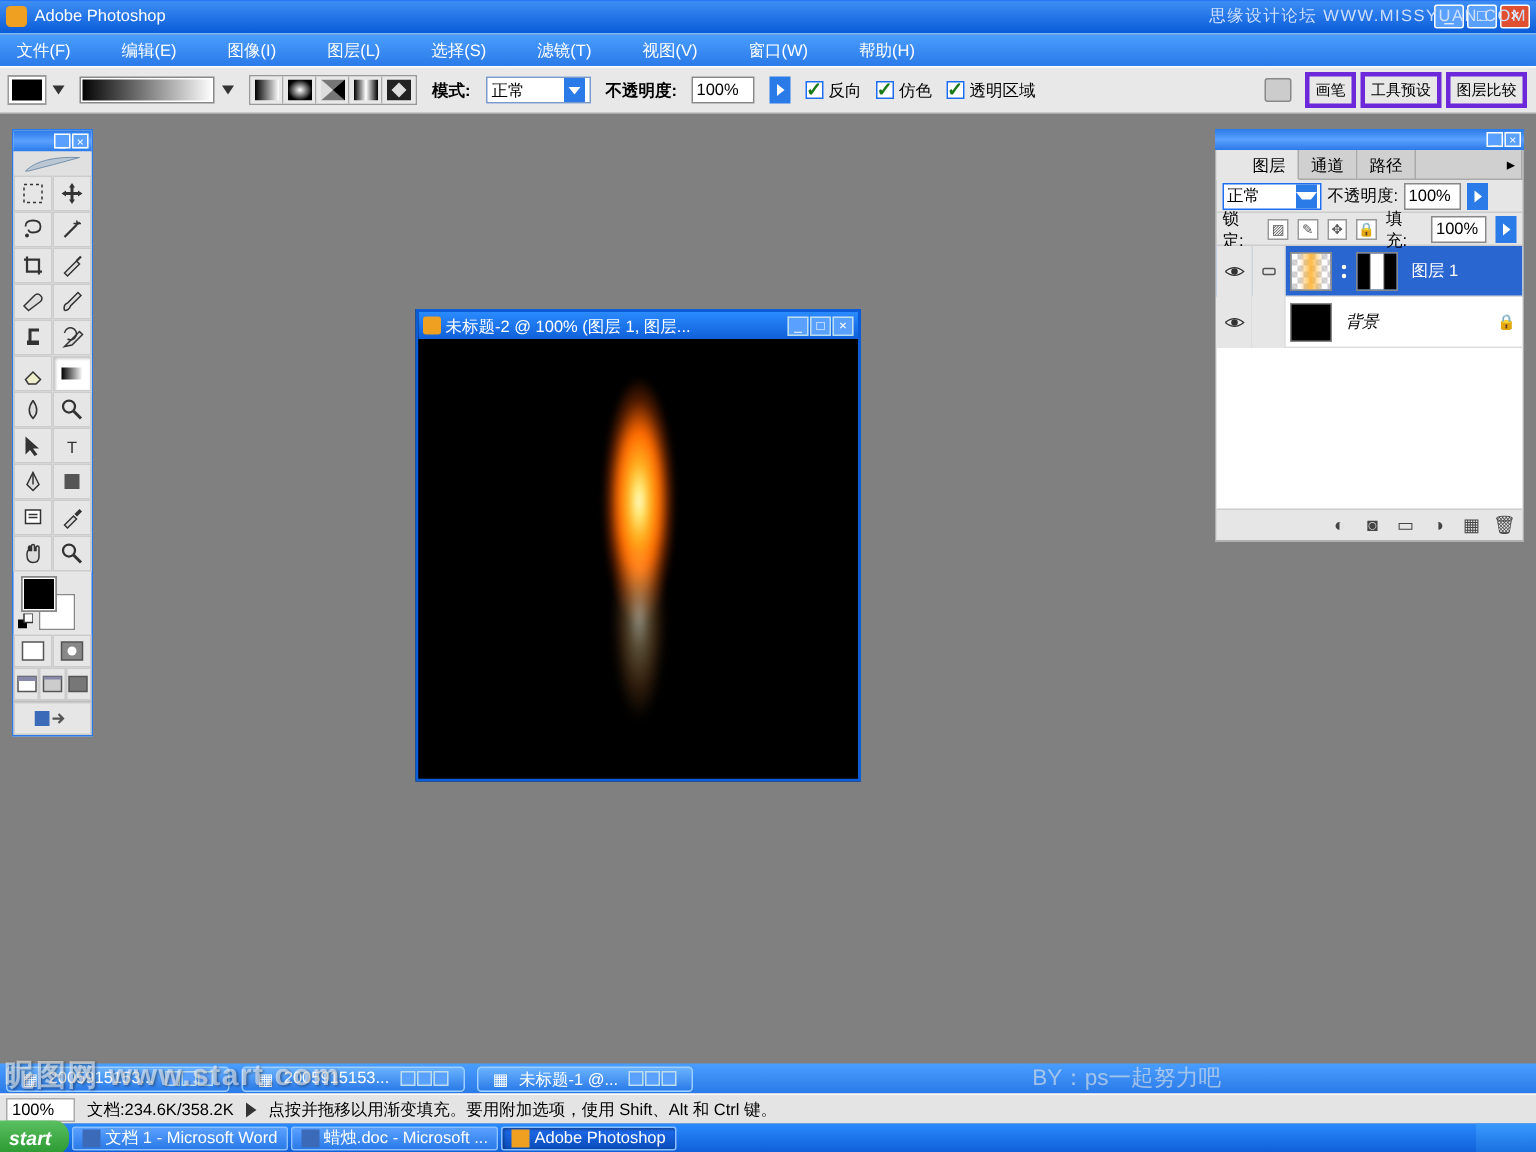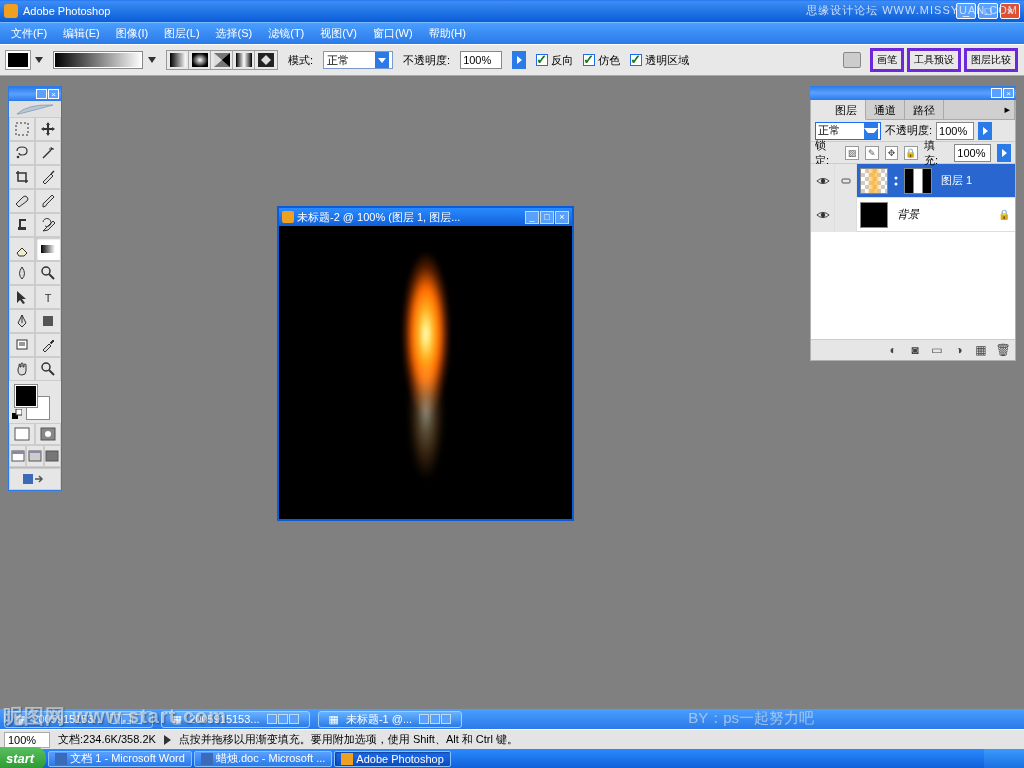--- a/index.html
+++ b/index.html
@@ -6,35 +6,35 @@
 body { width:1024px; height:768px; background:#808080; overflow:hidden; position:relative; }
 
 
 .titlebar { height:22px; background:linear-gradient(#1e6cf0,#3d8df5 5%,#0a5cd8); color:#fff; display:flex; align-items:center; padding:0 4px; }
 .titlebar .icon { width:14px; height:14px; background:#f0a020; border-radius:3px; margin-right:5px; flex:none; }
 .titlebar .wincontrols { margin-left:auto; display:flex; gap:2px; }
 .wincontrols div { width:20px; height:16px; background:#5aa0ff; border:1px solid #fff; border-radius:2px; display:flex; align-items:center; justify-content:center; color:#fff; }
 .watermark-right { position:absolute; right:6px; top:3px; font-size:11px; color:#cddffb; letter-spacing:1px; }
 
 
-.menubar { height:22px; background:linear-gradient(#4a9eff,#2a7ae8); display:flex; align-items:center; padding:0 4px; gap:2px; border-top:1px solid #7abaff; }
+.menubar { height:22px; background:linear-gradient(#4a9eff,#2a7ae8); display:flex; align-items:center; padding:0 4px; gap:20px; border-top:1px solid #7abaff; }
 .menubar span { color:#fff; padding:3px 7px; }
 
 
 .optionsbar { height:32px; background:#e8e8e8; border-top:1px solid #fff; border-bottom:1px solid #aaa; display:flex; align-items:center; padding:0 6px; gap:10px; }
 .toolpreview { width:24px; height:18px; background:#000; border:2px solid #fff; box-shadow:0 0 0 1px #999; }
 .dd-arrow { width:0; height:0; border-left:4px solid transparent; border-right:4px solid transparent; border-top:6px solid #333; display:inline-block; margin-left:3px; }
 .grad-preview { width:90px; height:18px; background:linear-gradient(90deg,#000,#fff); border:1px solid #888; box-shadow:inset 0 0 0 1px #fff; }
 .grad-btns { display:flex; gap:0; border:1px solid #999; }
 .grad-btns div { width:22px; height:18px; border-right:1px solid #aaa; display:flex; align-items:center; justify-content:center; background:#e8e8e8; }
 .grad-btns div svg{ width:16px;height:14px; }
 .sel { width:70px; height:18px; background:#fff; border:1px solid #7a9acc; display:flex; align-items:center; padding:0 3px; }
 .sel .arr { margin-left:auto; width:14px; height:16px; background:#2a7ae8; display:flex; align-items:center; justify-content:center; }
 .sel .arr::after{ content:""; border-left:4px solid transparent; border-right:4px solid transparent; border-top:5px solid #fff; }
-.label { color:#000; }
+.label { color:#000;font-weight:bold; }
 .pct { width:42px; height:18px; background:#fff; border:1px solid #888; display:inline-flex; align-items:center; padding:0 2px; }
 .pctbtn { width:14px; height:18px; background:#2a7ae8; display:inline-flex; align-items:center; justify-content:center; }
 .pctbtn::after { content:""; border-top:4px solid transparent; border-bottom:4px solid transparent; border-left:5px solid #fff; }
 .chk { width:12px; height:12px; display:inline-block; background:#fff; border:1px solid #1e6cf0; position:relative; vertical-align:-2px; margin-right:3px; }
 .chk.checked::after { content:"✓"; position:absolute; top:-3px; left:-1px; color:#1a7a1a; font-size:13px; font-weight:bold; }
 .rightbtns { margin-left:auto; display:flex; gap:3px; align-items:center; }
 .rightbtns .btn { border:3px solid #6d28d9; background:#e8e8e8; padding:2px 4px; font-size:10px; }
 .printer { width:18px; height:16px; background:#ccc; border:1px solid #888; border-radius:2px; margin-right:6px; }
 
 

